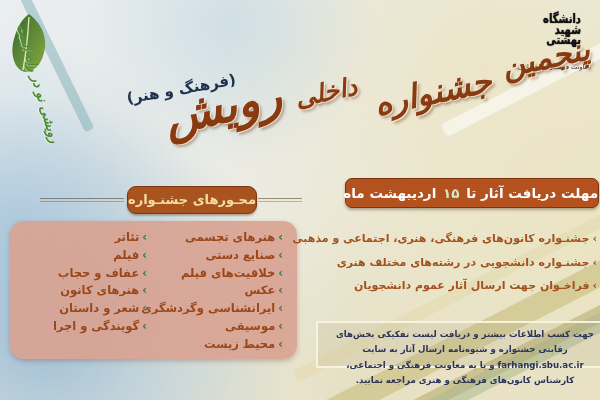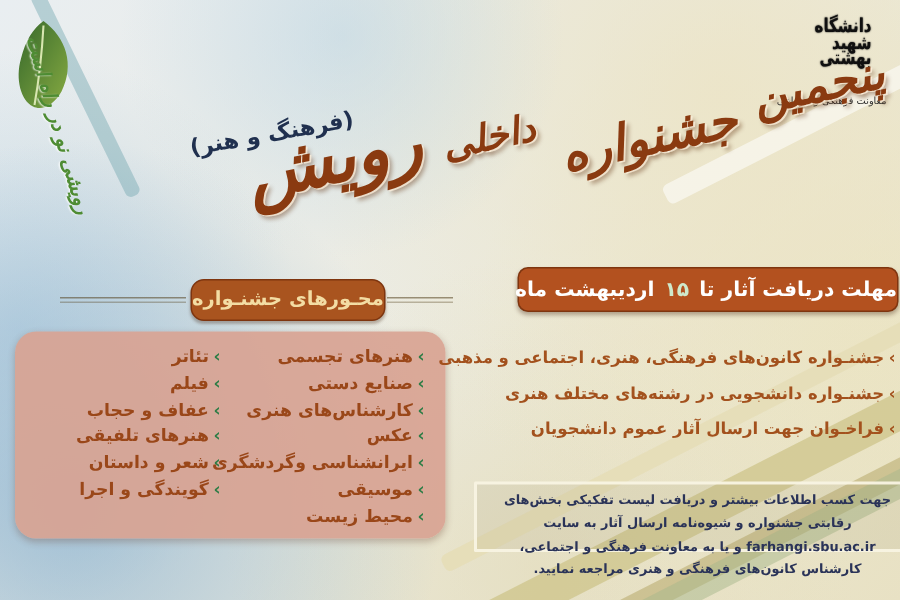--- a/index.html
+++ b/index.html
@@ -152,24 +152,24 @@
 
   <div class="layer rule rule-l"></div>
   <div class="layer rule rule-r"></div>
   <div class="layer cat-header">محـورهای جشنـواره</div>
 
   <div class="layer panel">
     <div class="cat"><span class="chev">‹</span><span>هنرهای تجسمی</span></div>
     <div class="cat"><span class="chev">‹</span><span>تئاتر</span></div>
     <div class="cat"><span class="chev">‹</span><span>صنایع دستی</span></div>
     <div class="cat"><span class="chev">‹</span><span>فیلم</span></div>
-    <div class="cat"><span class="chev">‹</span><span>کارشناس‌های هنری</span></div>
+    <div class="cat"><span class="chev">‹</span><span>خلاقیت‌های فیلم</span></div>
     <div class="cat"><span class="chev">‹</span><span>عفاف و حجاب</span></div>
     <div class="cat"><span class="chev">‹</span><span>عکس</span></div>
-    <div class="cat"><span class="chev">‹</span><span>هنرهای تلفیقی</span></div>
+    <div class="cat"><span class="chev">‹</span><span>هنرهای کانون</span></div>
     <div class="cat"><span class="chev">‹</span><span>ایرانشناسی وگردشگری</span></div>
     <div class="cat"><span class="chev">‹</span><span>شعر و داستان</span></div>
     <div class="cat"><span class="chev">‹</span><span>موسیقی</span></div>
     <div class="cat"><span class="chev">‹</span><span>گویندگی و اجرا</span></div>
     <div class="cat"><span class="chev">‹</span><span>محیط زیست</span></div>
   </div>
 
   <div class="layer ann">
     <div class="line"><span class="chev">‹</span><span>جشنـواره کانون‌های فرهنگی، هنری، اجتماعی و مذهبی</span></div>
     <div class="line"><span class="chev">‹</span><span>جشنـواره دانشجویی در رشته‌های مختلف هنری</span></div>

